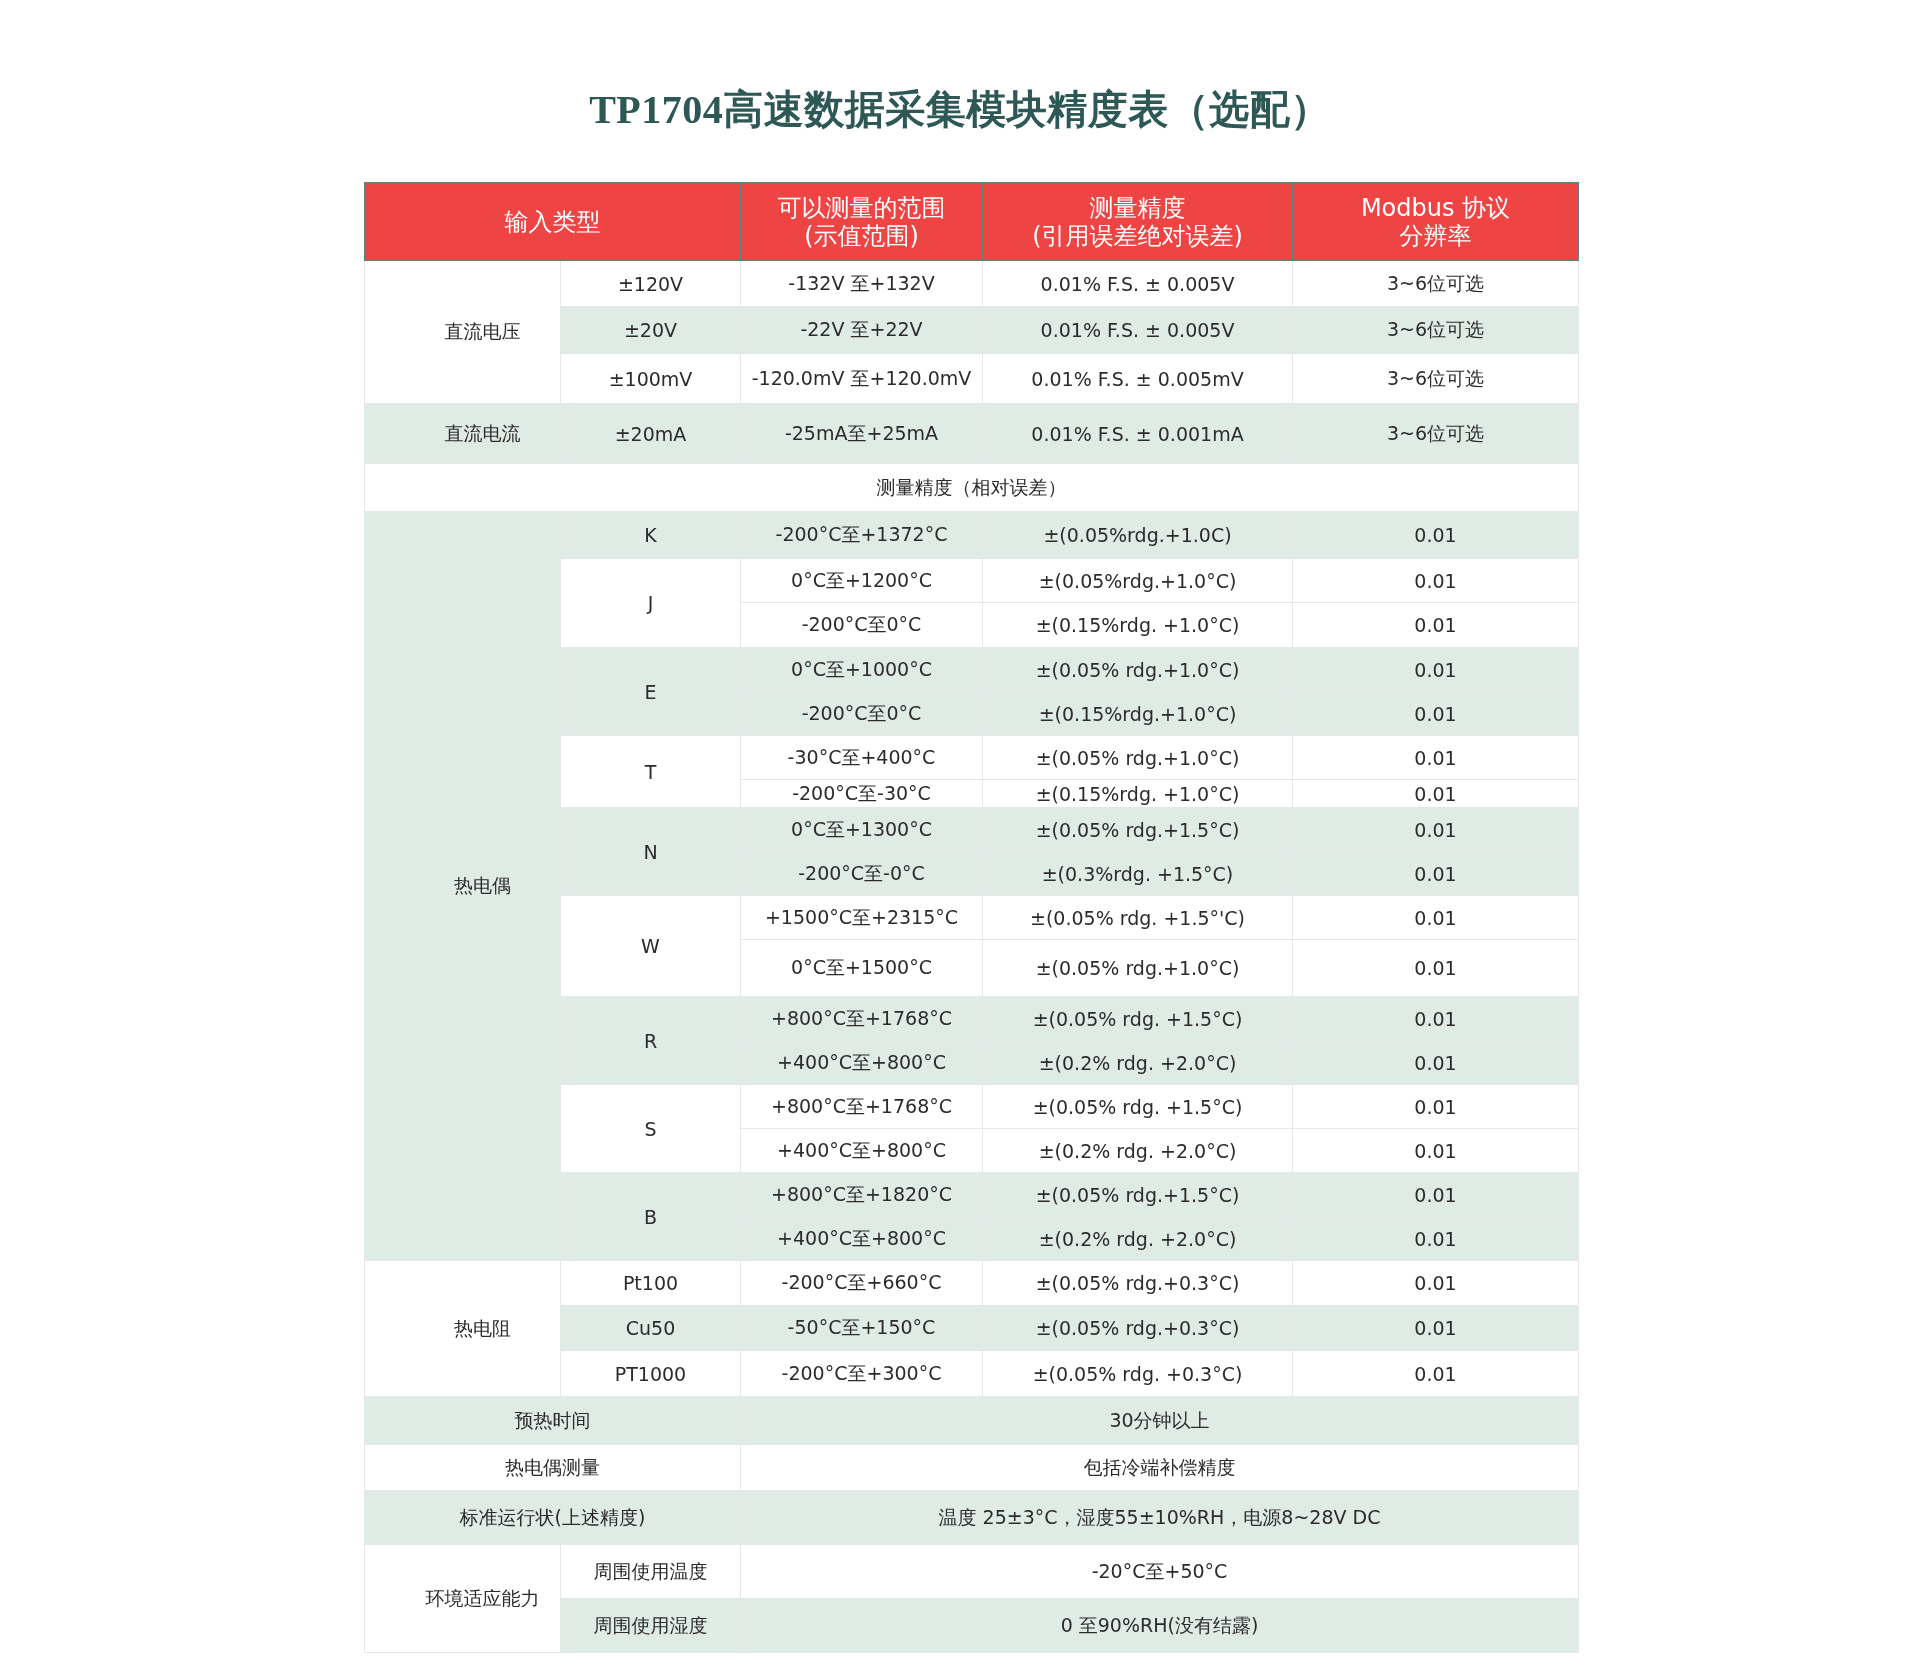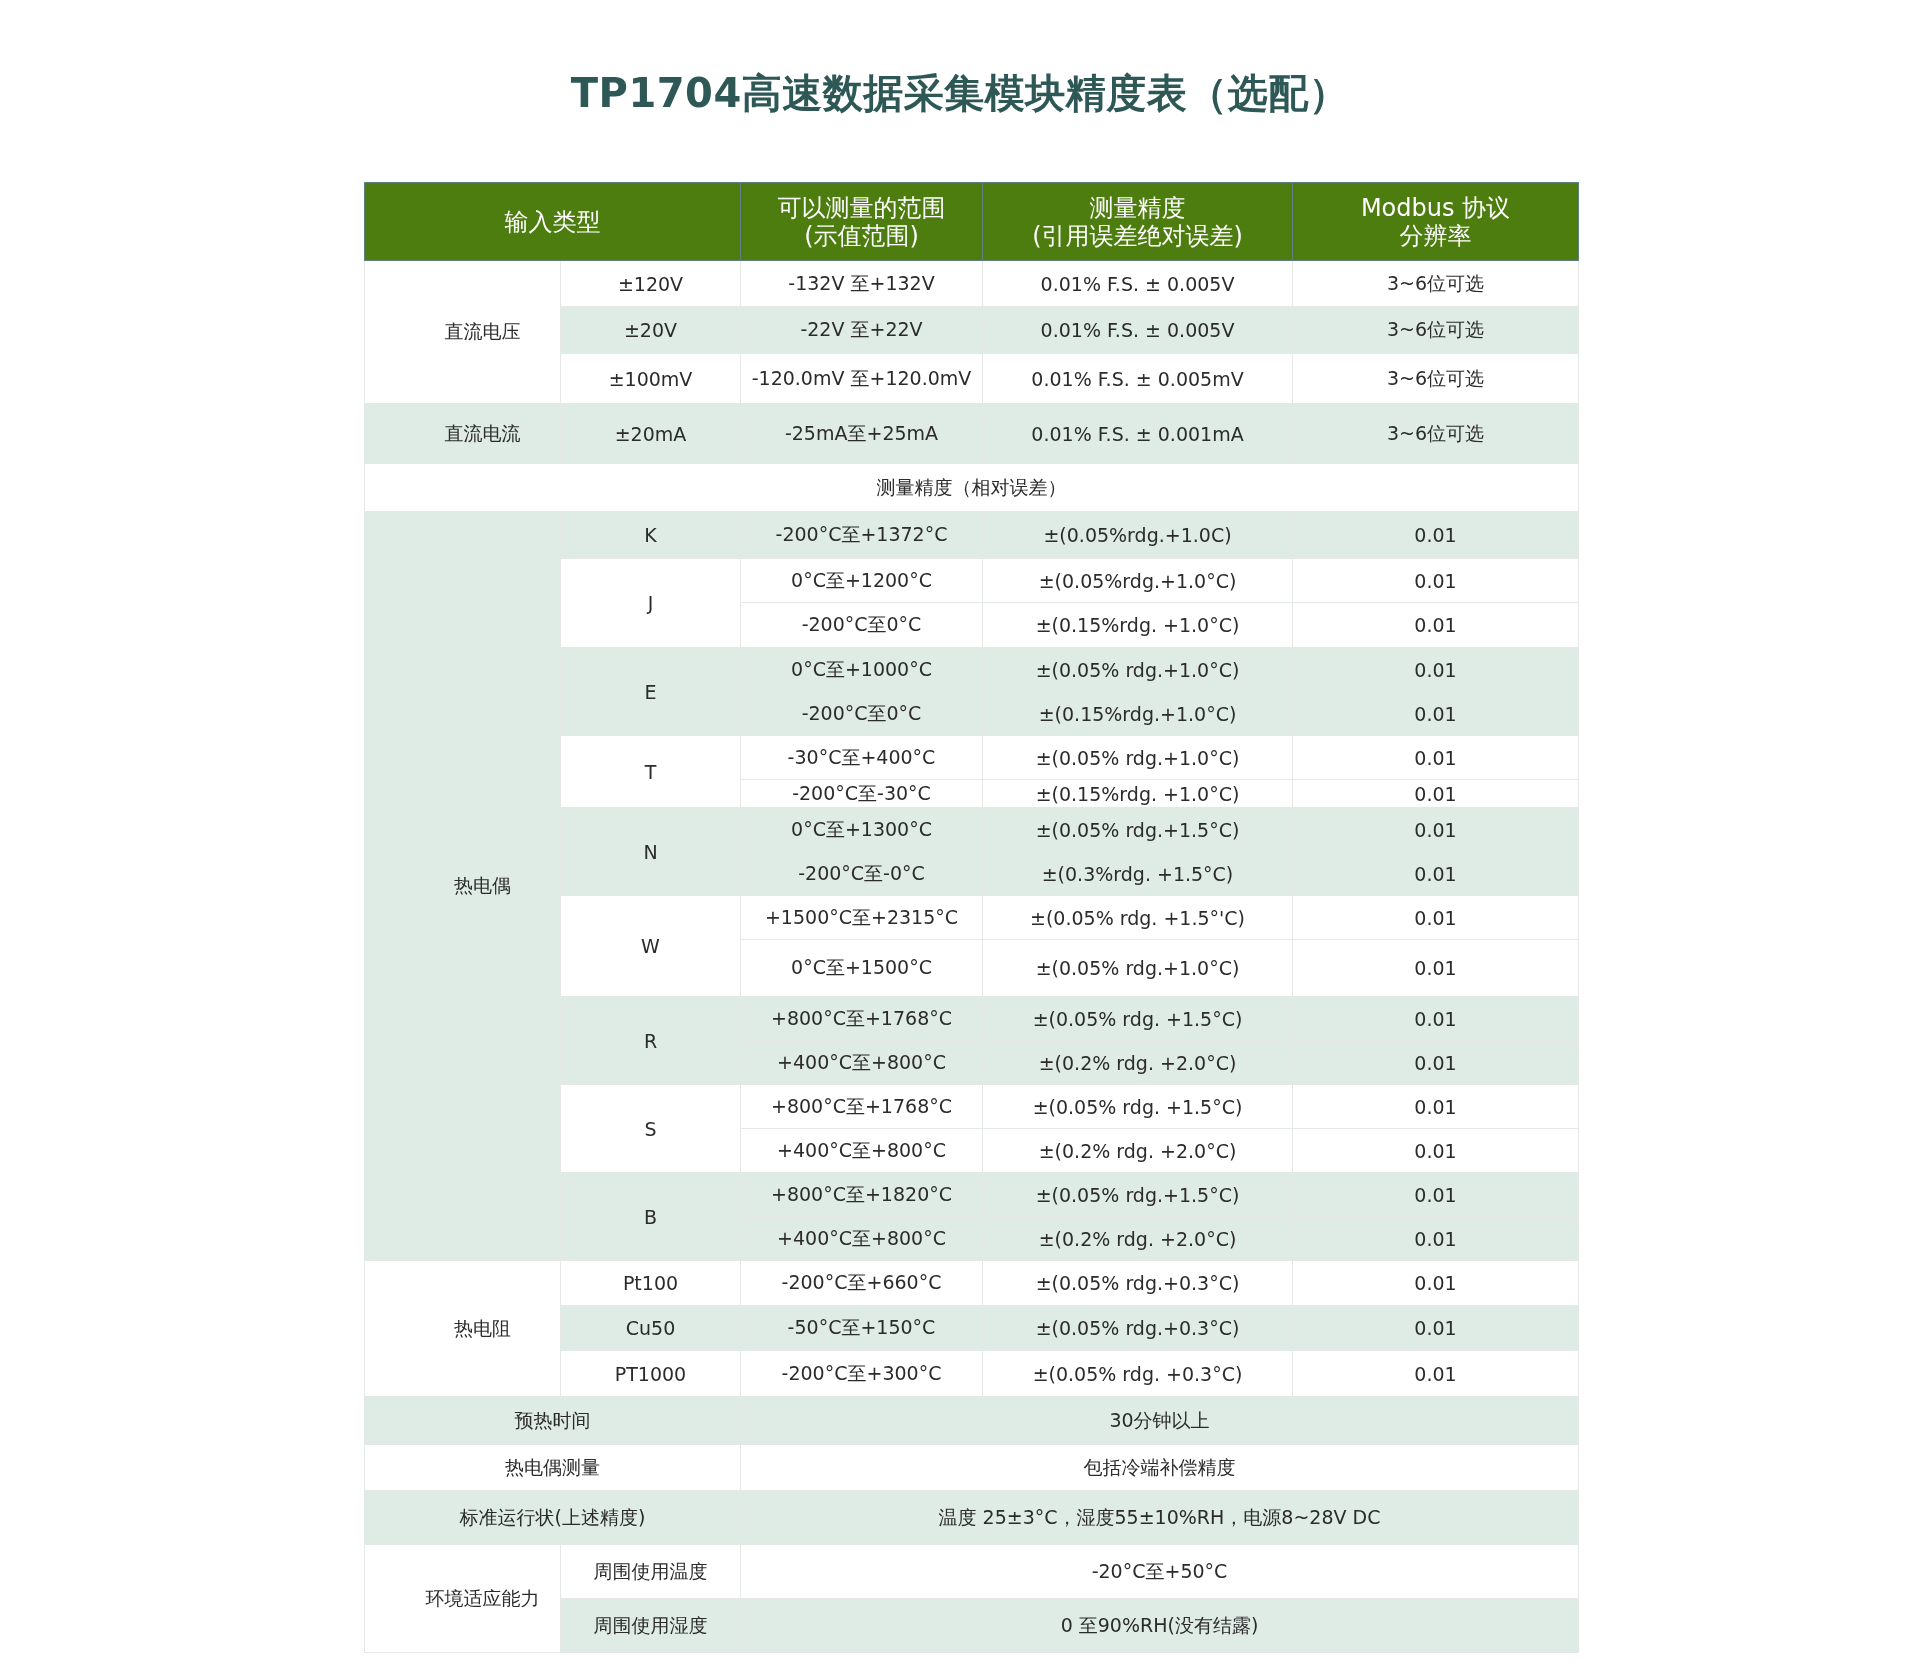--- a/index.html
+++ b/index.html
@@ -1,20 +1,20 @@
 <!DOCTYPE html>
 <html><head>
 <meta charset="utf-8">
 <style>
   html, body { margin:0; padding:0; background:#ffffff; }
   body { width:1920px; height:1679px; position:relative; font-family:"DejaVu Sans","Liberation Sans",sans-serif; color:#2b2b2b; }
-  .title { position:absolute; top:66px; left:0; width:1920px; text-align:center; font-size:40px; font-weight:bold; color:#2d5856; letter-spacing:0.5px; }
+  .title { position:absolute; top:82px; left:0; width:1920px; text-align:center; font-size:40px; font-weight:bold; color:#2d5856; letter-spacing:0.5px;font-family:Liberation Serif, serif; }
   .tbl { position:absolute; left:364px; top:182px; width:1214px; border-collapse:collapse; table-layout:fixed; }
   .tbl td, .tbl th { border:1px solid #e4e9e7; text-align:center; vertical-align:middle; font-size:19px; padding:0; font-weight:normal; }
-  .tbl th { background:#4d7c0f; color:#ffffff; font-size:24px; line-height:28px; border-color:#5f817f; }
+  .tbl th { background:#ef4444; color:#ffffff; font-size:24px; line-height:28px; border-color:#5f817f; }
   .g { background:#dfebe5; }
   .w { background:#ffffff; }
   .left { text-align:right; padding-left:40px !important; }
 </style>
 </head>
 <body>
 
 <div class="title">TP1704高速数据采集模块精度表（选配）</div>
 
 <table class="tbl">

